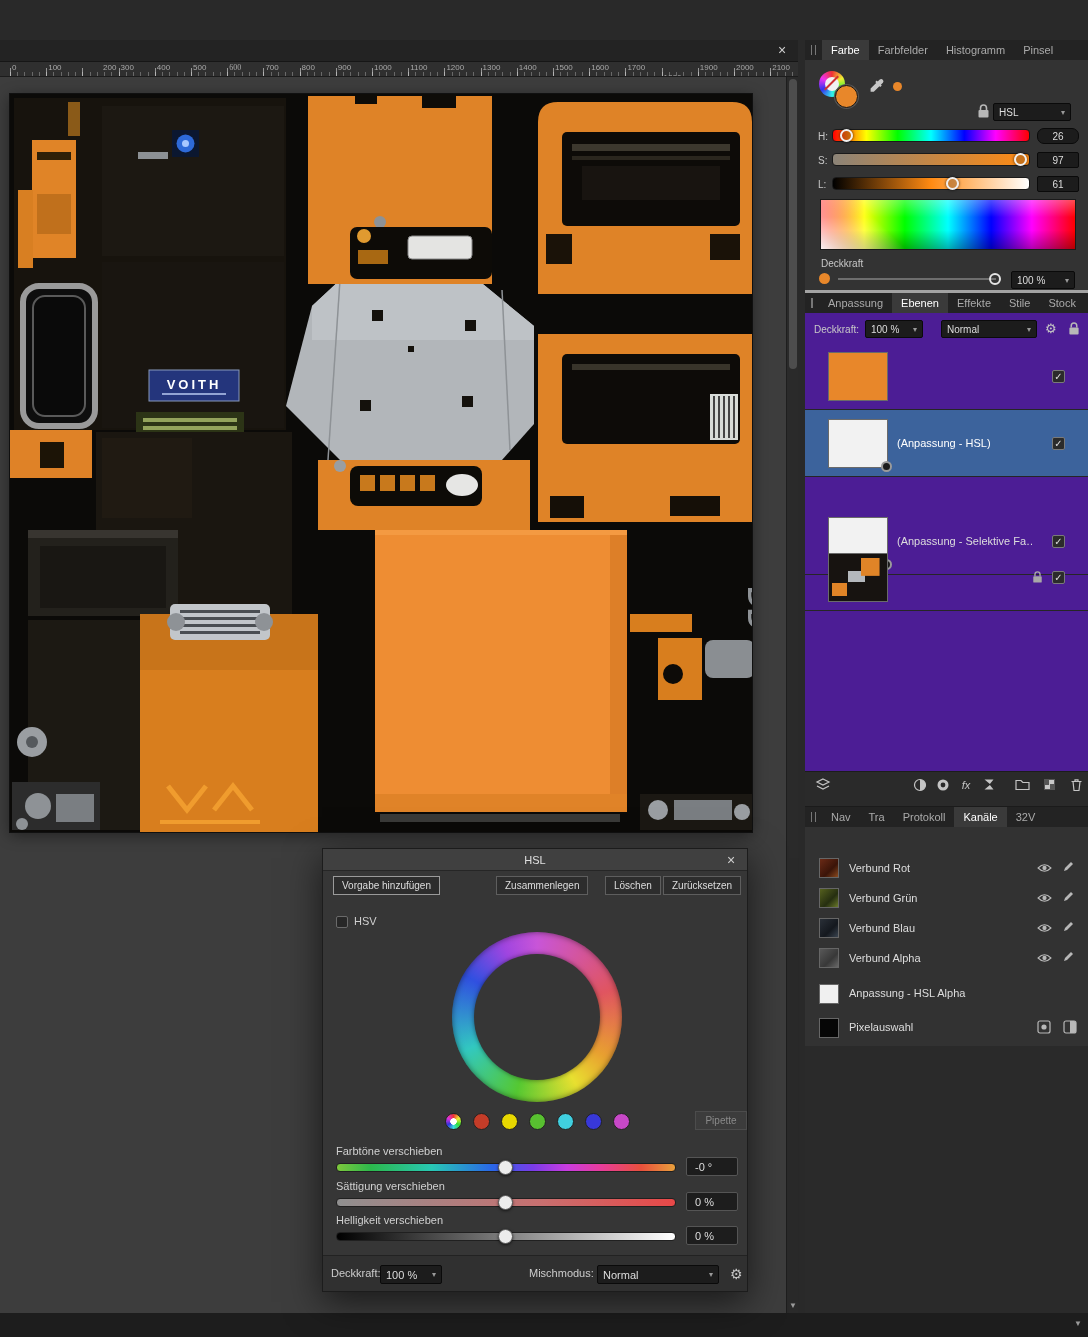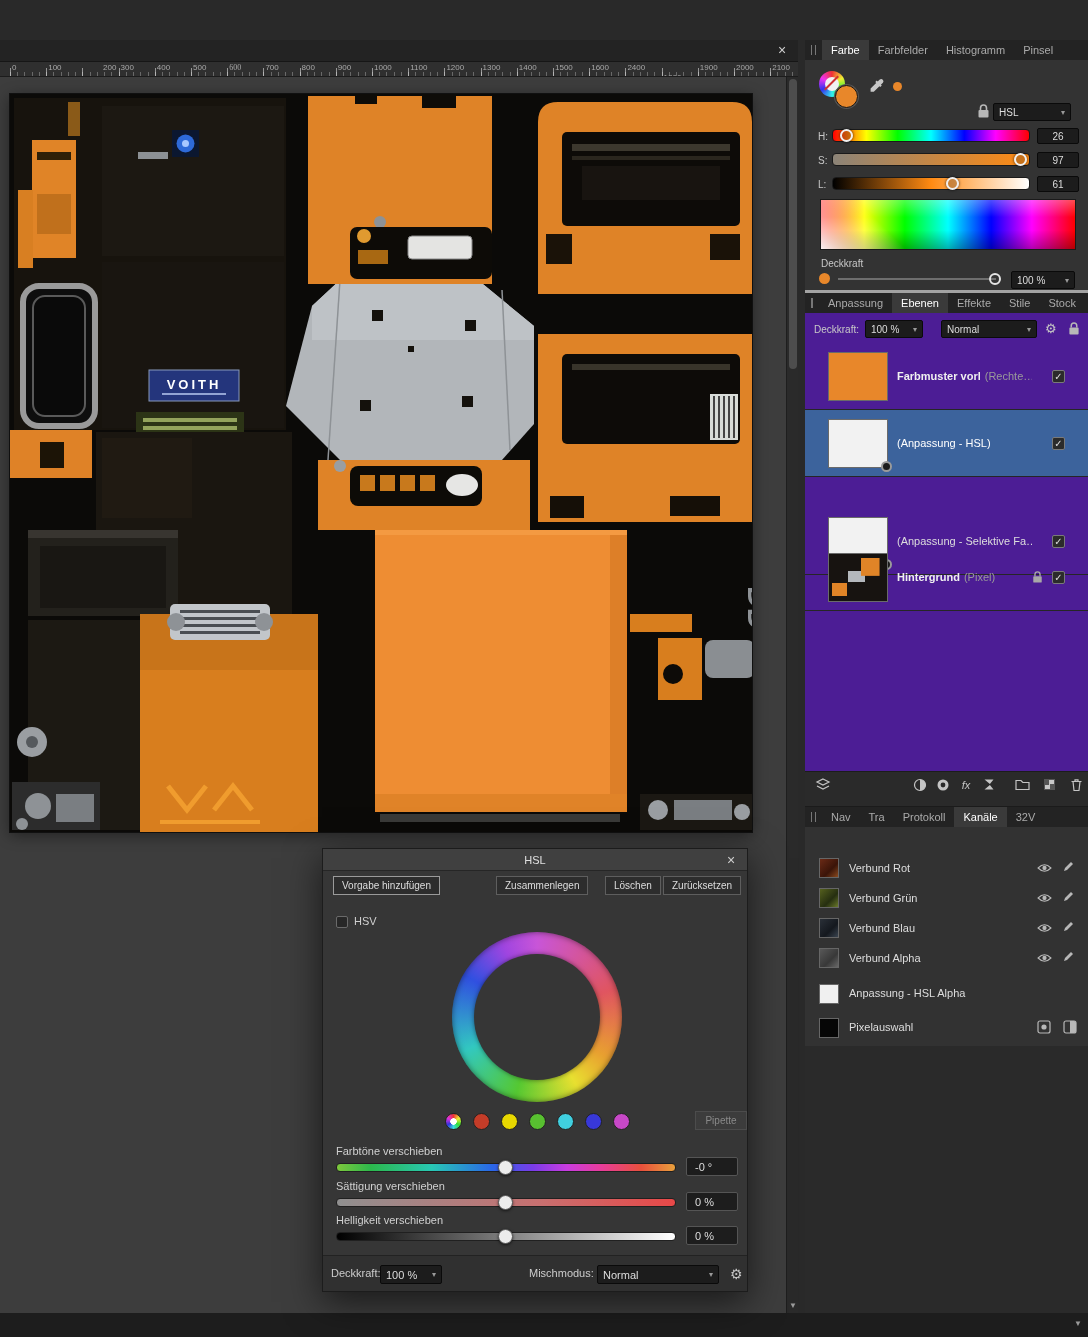--- a/index.html
+++ b/index.html
@@ -137,21 +137,21 @@
           <span class="tick-label" style="left: 263.4px;">700</span>
           <span class="tick-label" style="left: 299.6px;">800</span>
           <span class="tick-label" style="left: 335.8px;">900</span>
           <span class="tick-label" style="left: 372px;">1000</span>
           <span class="tick-label" style="left: 408.2px;">1100</span>
           <span class="tick-label" style="left: 444.4px;">1200</span>
           <span class="tick-label" style="left: 480.6px;">1300</span>
           <span class="tick-label" style="left: 516.8px;">1400</span>
           <span class="tick-label" style="left: 553px;">1500</span>
           <span class="tick-label" style="left: 589.2px;">1600</span>
-          <span class="tick-label" style="left: 625.4px;">2400</span>
+          <span class="tick-label" style="left: 625.4px;">1700</span>
           <span class="tick-label" style="left: 661.6px; margin-top: 10px;">1800</span>
           <span class="tick-label" style="left: 697.8px;">1900</span>
           <span class="tick-label" style="left: 734px;">2000</span>
           <span class="tick-label" style="left: 770.2px;">2100</span>
         </div>
     </div>
     <div class="canvas-area">
       <div class="texture-wrap">
         <svg class="icon-svg" width="742" height="738" viewBox="0 0 742 738">
           <rect width="742" height="738" fill="#0b0a08"></rect>
@@ -312,21 +312,21 @@
       </span>
       <div class="select abs" style="left:188px;top:63px;width:78px;height:18px;">
         <span>HSL</span>
         <span class="caret">▾</span>
       </div>
 
       <span class="hsl-row-label" style="left:13px;top:91px;">H:</span>
       <div class="track" style="left:27px;top:89px;width:198px;height:13px;background:linear-gradient(90deg,#f00,#ff0 17%,#0f0 33%,#0ff 50%,#00f 67%,#f0f 83%,#f00);">
         <span class="handle" style="left:calc(7% - 7px);top:-1px;"></span>
       </div>
-      <div class="vbox abs" style="left:232px;top:88px;width:42px;height:16px;">26</div>
+      <div class="vbox abs" style="left:232px;top:88px;width:42px;height:16px;border-radius:7px;">26</div>
 
       <span class="hsl-row-label" style="left:13px;top:115px;">S:</span>
       <div class="track" style="left:27px;top:113px;width:198px;height:13px;background:linear-gradient(90deg,#8c8478,#ff8a12);">
         <span class="handle" style="left:calc(96% - 7px);top:-1px;"></span>
       </div>
       <div class="vbox abs" style="left:232px;top:112px;width:42px;height:16px;">97</div>
 
       <span class="hsl-row-label" style="left:13px;top:139px;">L:</span>
       <div class="track" style="left:27px;top:137px;width:198px;height:13px;background:linear-gradient(90deg,#000,#ff8a12 50%,#fff);">
         <span class="handle" style="left:calc(61% - 7px);top:-1px;"></span>
@@ -368,24 +368,20 @@
       <span class="abs gear" style="left:240px;top:29px;">⚙</span>
       <span class="abs" style="left:263px;top:28px;">
         <svg class="icon-svg" width="12" height="15" viewBox="0 0 13 16">
             <rect x="1.5" y="7" width="10" height="7.5" rx="1" fill="#b8b8b8"></rect>
             <path d="M3.5 7 V5 a3 3 0 0 1 6 0 V7" fill="none" stroke="#b8b8b8" stroke-width="1.6"></path>
           </svg>
       </span>
 
       <div class="layer-row" style="top:50px;">
         <div class="layer-thumb" style="background:#e8872a;"></div>
-        <div class="layer-label">
-          <span class="lname">Farbmuster vorl</span>
-          <span class="lsuffix">(Rechte…</span>
-        </div>
         <span class="checkbox" style="left:247px;top:27px;">✓</span>
       </div>
 
       <div class="layer-row selected" style="top:117px;">
         <div class="layer-thumb">
           <span class="adj-badge"></span>
         </div>
         <div class="layer-label">
           <span class="lname plain" style="color:#fff;">(Anpassung - HSL)</span>
         </div>
@@ -401,24 +397,20 @@
         </div>
         <span class="checkbox" style="left:247px;top:27px;">✓</span>
       </div>
 
       <div class="layer-row" style="top:251px;">
         <div class="layer-thumb" style="background:
                linear-gradient(#e08427,#e08427) 80% 15%/32% 38% no-repeat,
                linear-gradient(#e08427,#e08427) 8% 85%/26% 28% no-repeat,
                linear-gradient(#b4b8bc,#b4b8bc) 48% 48%/30% 24% no-repeat,
                #171310;"></div>
-        <div class="layer-label">
-          <span class="lname">Hintergrund</span>
-          <span class="lsuffix">(Pixel)</span>
-        </div>
         <span class="abs" style="left:227px;top:26px;">
           <svg class="icon-svg" width="11" height="14" viewBox="0 0 13 16">
               <rect x="1.5" y="7" width="10" height="7.5" rx="1" fill="#a8a8a8"></rect>
               <path d="M3.5 7 V5 a3 3 0 0 1 6 0 V7" fill="none" stroke="#a8a8a8" stroke-width="1.6"></path>
             </svg>
         </span>
         <span class="checkbox" style="left:247px;top:27px;">✓</span>
       </div>
 
       <div class="layers-toolbar">

